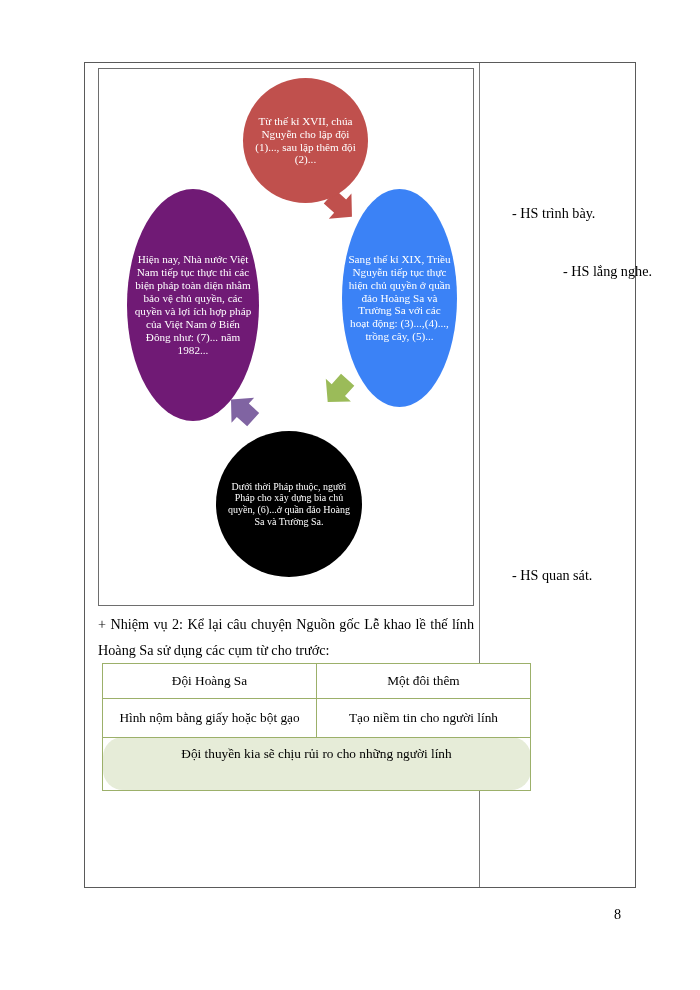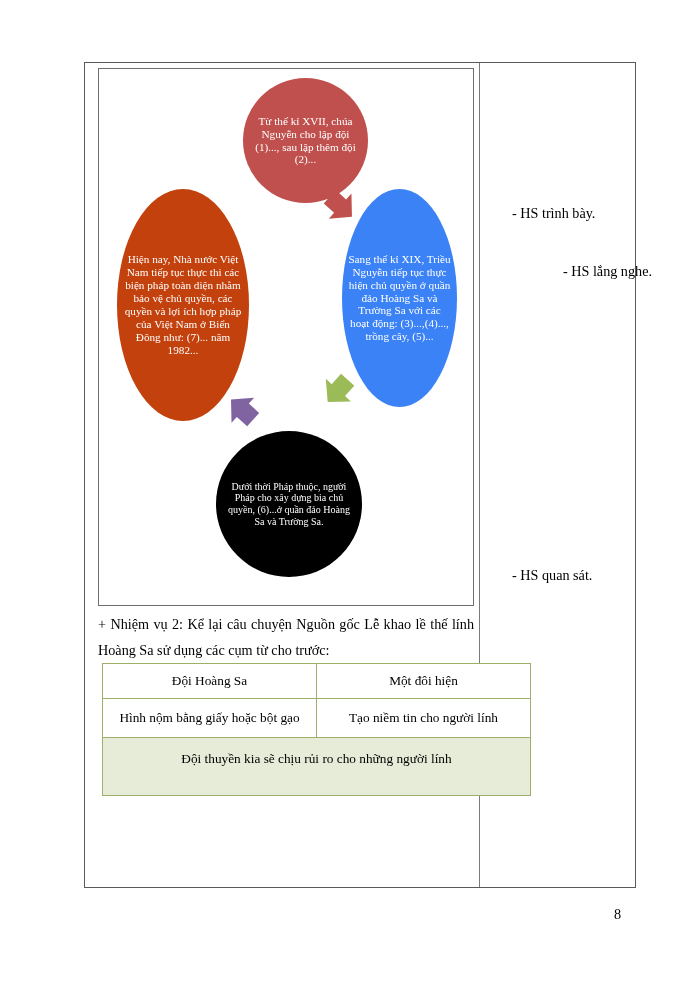--- a/index.html
+++ b/index.html
@@ -91,26 +91,26 @@
   #node-right {
     left: 243px;
     top: 120px;
     width: 115px;
     height: 218px;
     border-radius: 50% / 50%;
     background: #3b82f6;
     font-size: 11.2px;
   }
   #node-left {
-    left: 18px;
+    left: 28px;
     top: 120px;
     width: 132px;
     height: 232px;
     border-radius: 50% / 50%;
-    background: #c2410c;
+    background: #701a75;
     font-size: 11.2px;
   }
   #node-bottom {
     left: 117px;
     top: 362px;
     width: 146px;
     height: 146px;
     border-radius: 50%;
     background: #000000;
     font-size: 10px;
@@ -145,21 +145,22 @@
     padding: 7px 6px;
     background: #ffffff;
   }
   #word-table tr.shaded td {
     background: #e6ecd8;
   }
   #word-table td.tall {
     padding: 9px 6px;
   }
   #word-table td.last-cell {
-    padding: 11px 6px 26px 6px;
+    padding: 6px 6px 26px 6px;
+    border-radius: 20px;
   }
 
   
   #right-column {
     position: absolute;
     left: 395px;
     top: 0;
     width: 157px;
     height: 100%;
   }
@@ -226,21 +227,21 @@
       </div>
 
     </div>
 
     <div id="task-line">+ Nhiệm vụ 2: Kể lại câu chuyện Nguồn gốc Lễ khao lề thế lính Hoàng Sa sử dụng các cụm từ cho trước:</div>
 
     <table id="word-table">
       <tbody>
         <tr>
           <td>Đội Hoàng Sa</td>
-          <td>Một đôi hiện</td>
+          <td>Một đôi thêm</td>
         </tr>
         <tr>
           <td class="tall">Hình nộm bằng giấy hoặc bột gạo</td>
           <td class="tall">Tạo niềm tin cho người lính</td>
         </tr>
         <tr class="shaded">
           <td class="last-cell" colspan="2">Đội thuyền kia sẽ chịu rủi ro cho những người lính</td>
         </tr>
       </tbody>
     </table>

